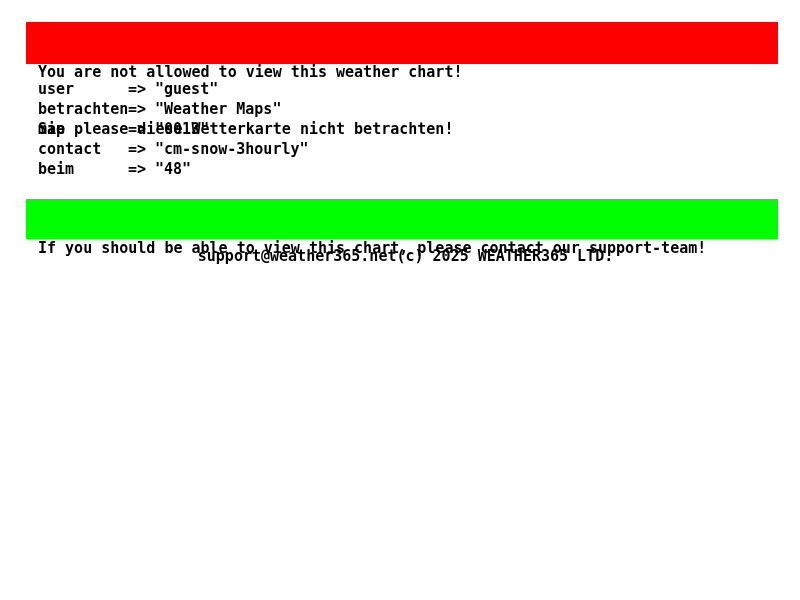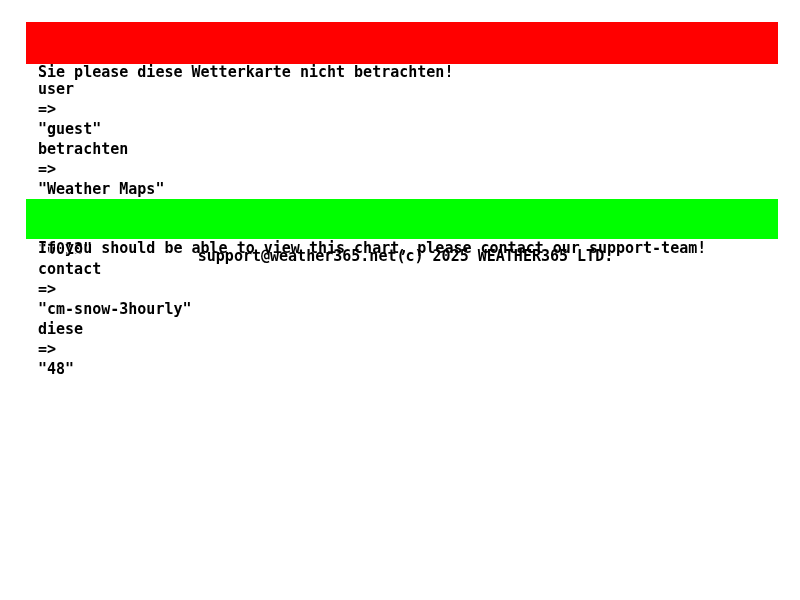--- a/index.html
+++ b/index.html
@@ -35,39 +35,40 @@
   .banner-green {
     top: 199px; height: 40px;
     background: #00ff00;
     padding-top: 2px;
   }
   .info {
     position: absolute;
     left: 38px; top: 79px;
     line-height: 20px;
   }
-  .info .row { display: flex; white-space: pre; flex-direction: column; }
+  .info .row { display: flex; white-space: pre; }
   .info .k { display: inline-block; width: 90px; }
   .info .a { display: inline-block; width: 27px; }
   .footer {
     position: absolute;
     left: 38px; top: 246px;
     width: 735px;
     display: flex;
     justify-content: center;
     line-height: 20px;
     white-space: pre;
   }
 </style>
 </head>
 <body>
 
 <div class="page">
 
   <div class="banner banner-red">
+    <div class="line">You are not allowed to view this weather chart!</div>
     <div class="line">Sie please diese Wetterkarte nicht betrachten!</div>
   </div>
 
   <div class="info">
     <div class="row">
       <span class="k">user</span>
       <span class="a">=&gt;</span>
       <span class="v">"guest"</span>
     </div>
     <div class="row">
@@ -79,21 +80,21 @@
       <span class="k">map</span>
       <span class="a">=&gt;</span>
       <span class="v">"0013"</span>
     </div>
     <div class="row">
       <span class="k">contact</span>
       <span class="a">=&gt;</span>
       <span class="v">"cm-snow-3hourly"</span>
     </div>
     <div class="row">
-      <span class="k">diese</span>
+      <span class="k">beim</span>
       <span class="a">=&gt;</span>
       <span class="v">"48"</span>
     </div>
   </div>
 
   <div class="banner banner-green">
     <div class="line">If you should be able to view this chart, please contact our support-team!</div>
   </div>
 
   <div class="footer">

